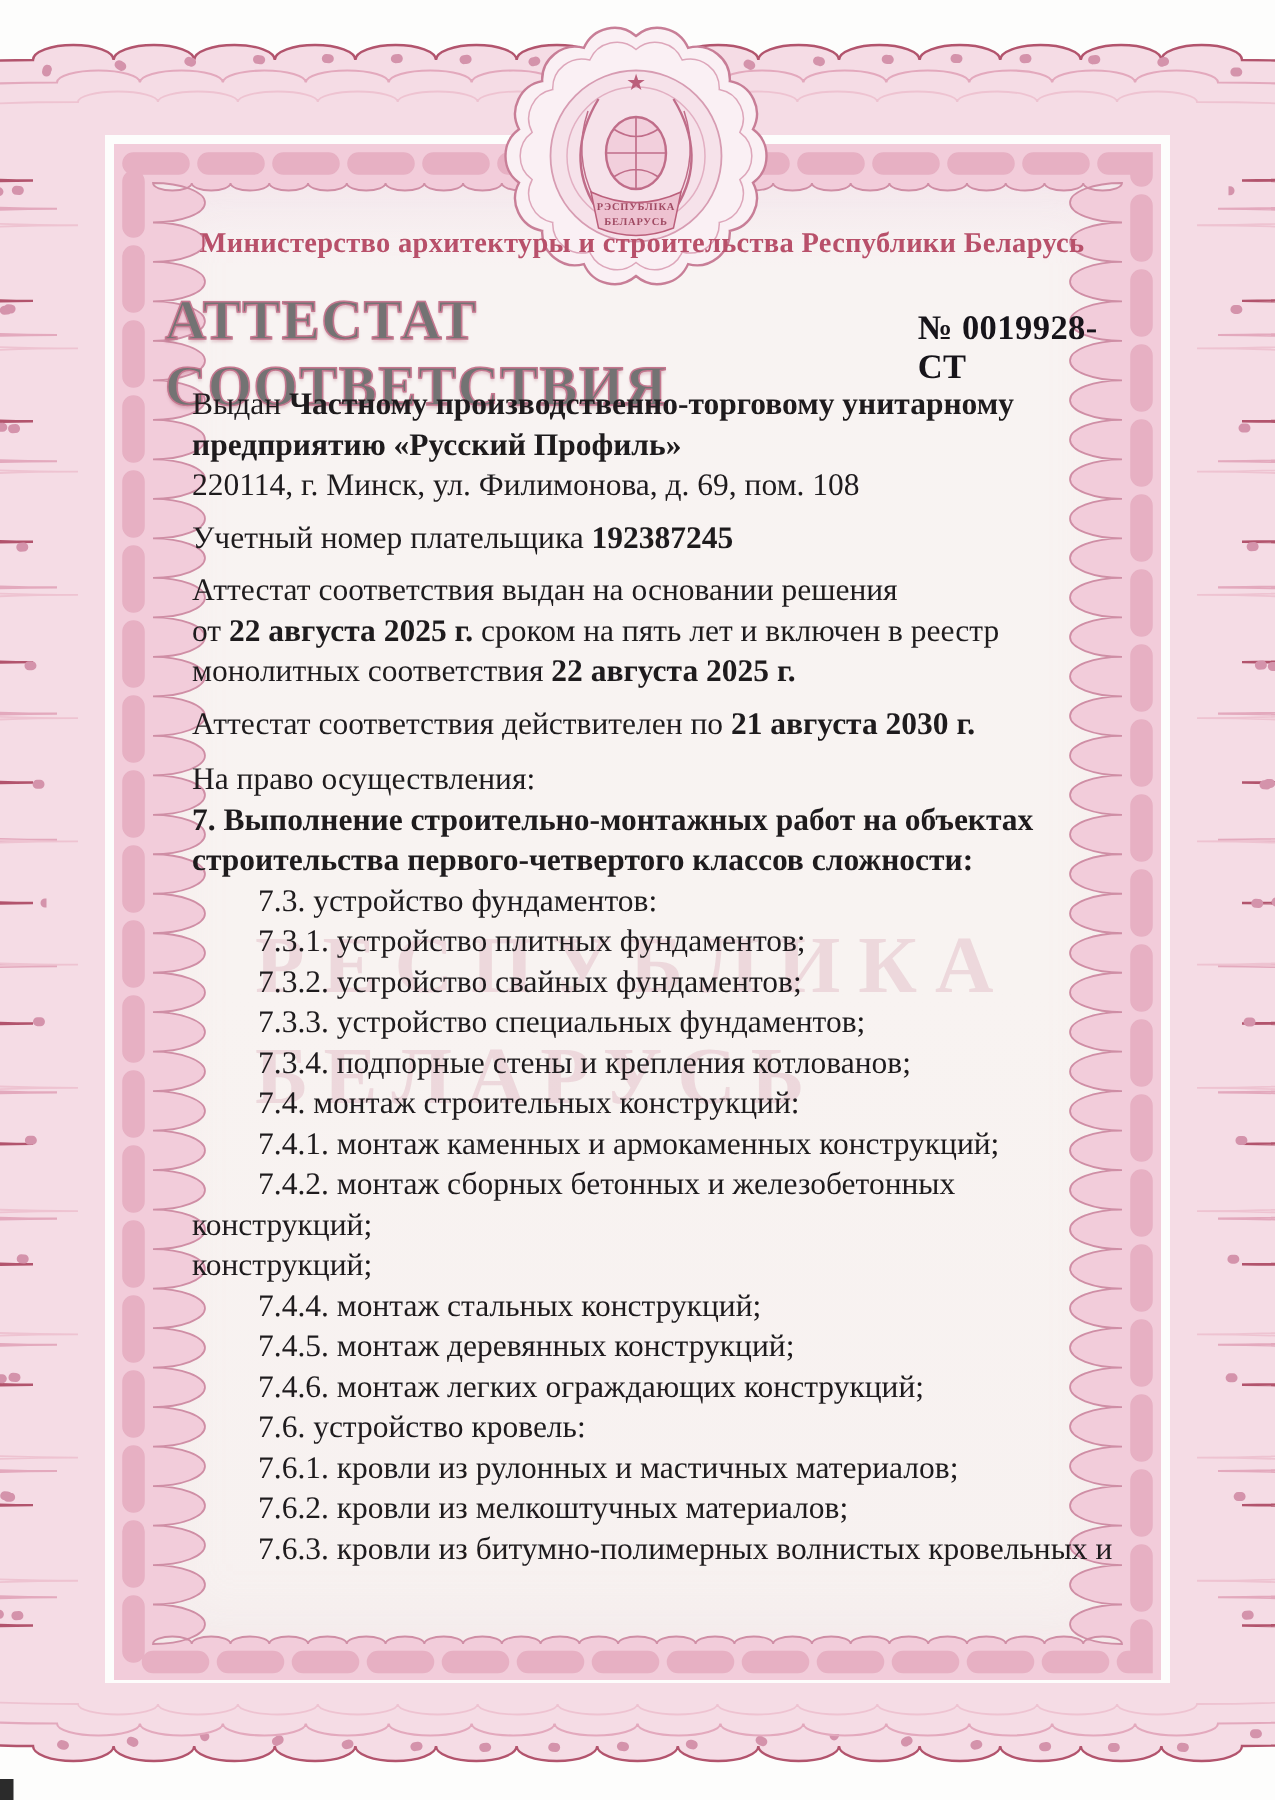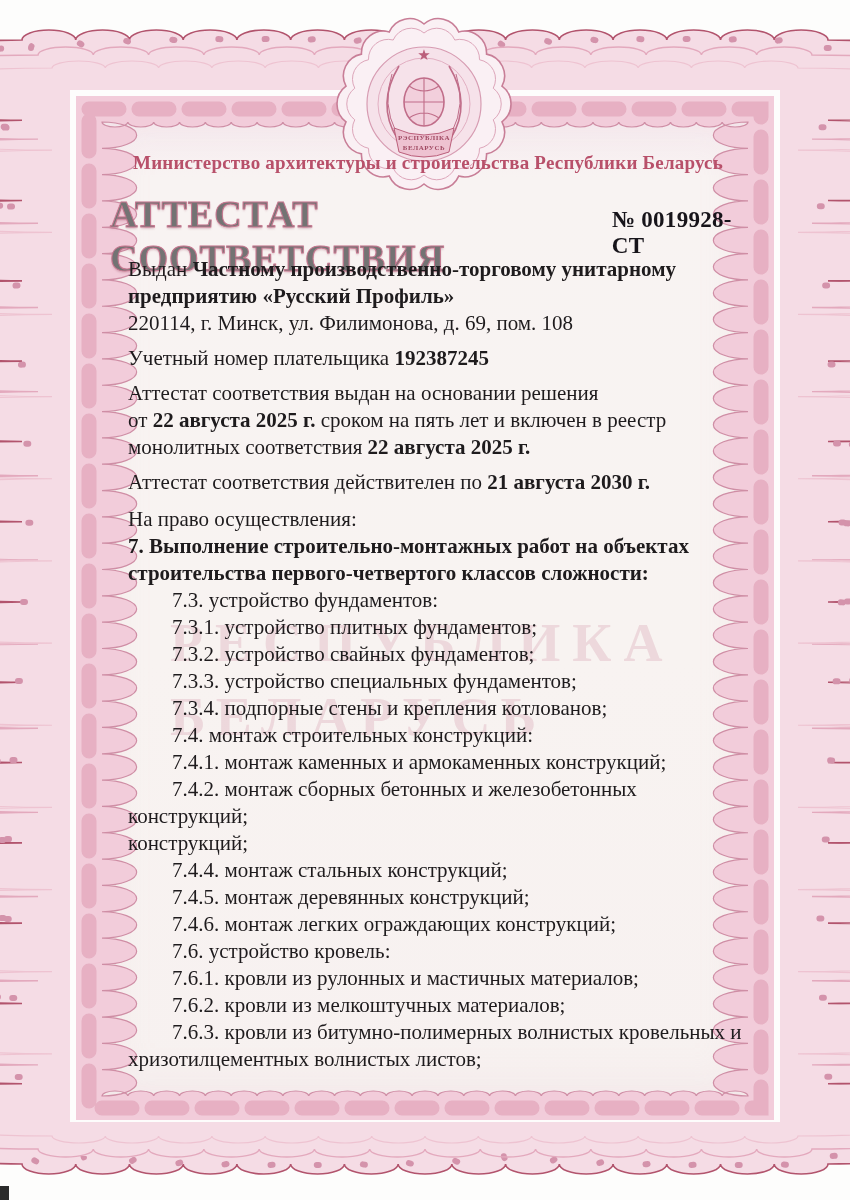--- a/index.html
+++ b/index.html
@@ -123,16 +123,15 @@
   <div class="ln ind">7.4.2. монтаж сборных бетонных и железобетонных</div>
   <div class="ln">конструкций;</div>
   <div class="ln">конструкций;</div>
   <div class="ln ind">7.4.4. монтаж стальных конструкций;</div>
   <div class="ln ind">7.4.5. монтаж деревянных конструкций;</div>
   <div class="ln ind">7.4.6. монтаж легких ограждающих конструкций;</div>
   <div class="ln ind">7.6. устройство кровель:</div>
   <div class="ln ind">7.6.1. кровли из рулонных и мастичных материалов;</div>
   <div class="ln ind">7.6.2. кровли из мелкоштучных материалов;</div>
   <div class="ln ind">7.6.3. кровли из битумно-полимерных волнистых кровельных и</div>
-  <div class="ln">хризотилцементных волнистых листов;</div>
 </div>
 
 <div class="scan-artifact"></div>
 
 </body></html>

